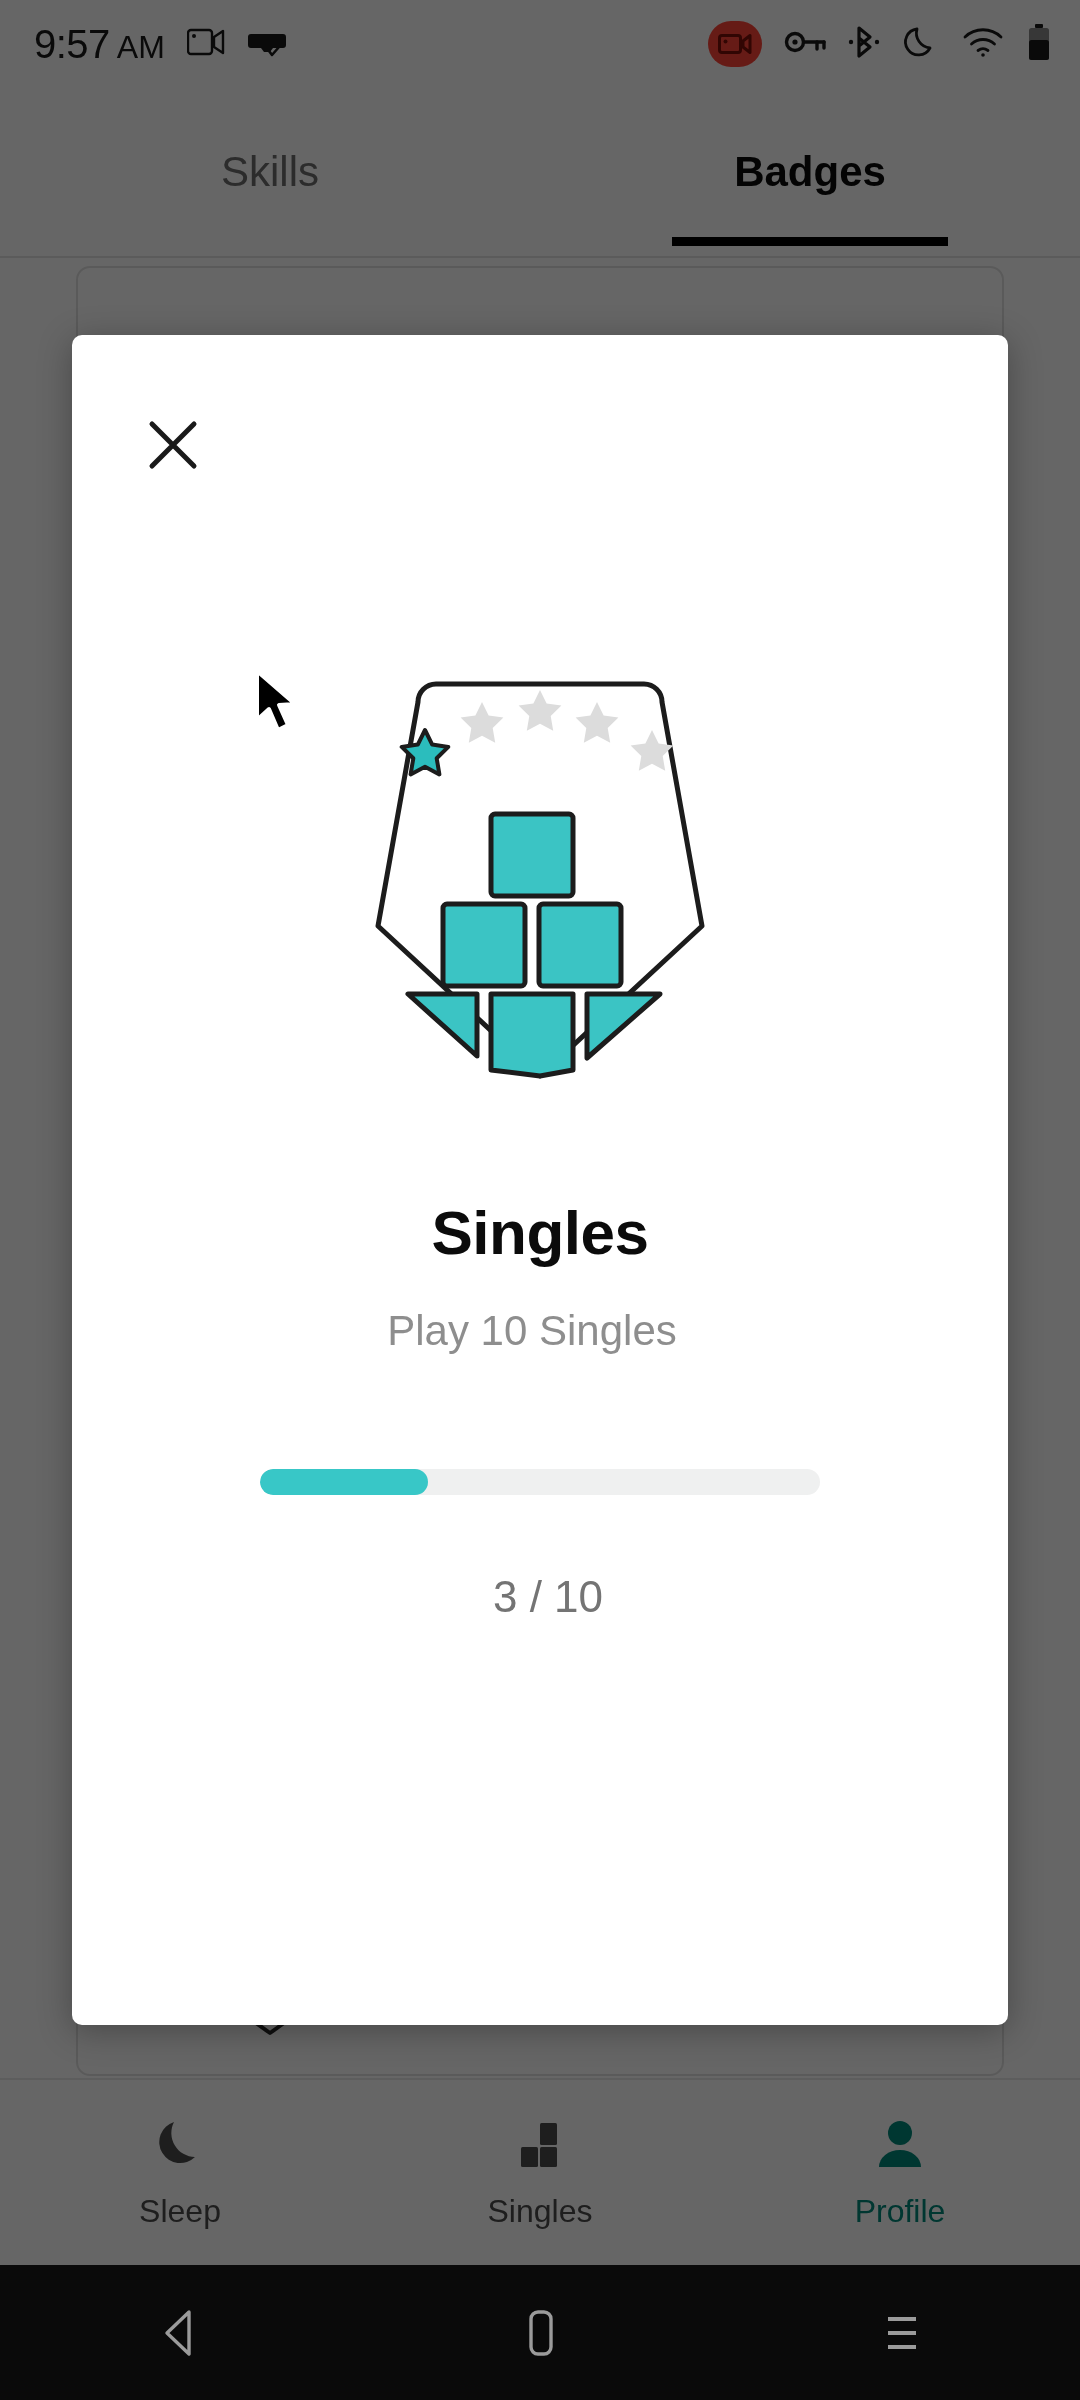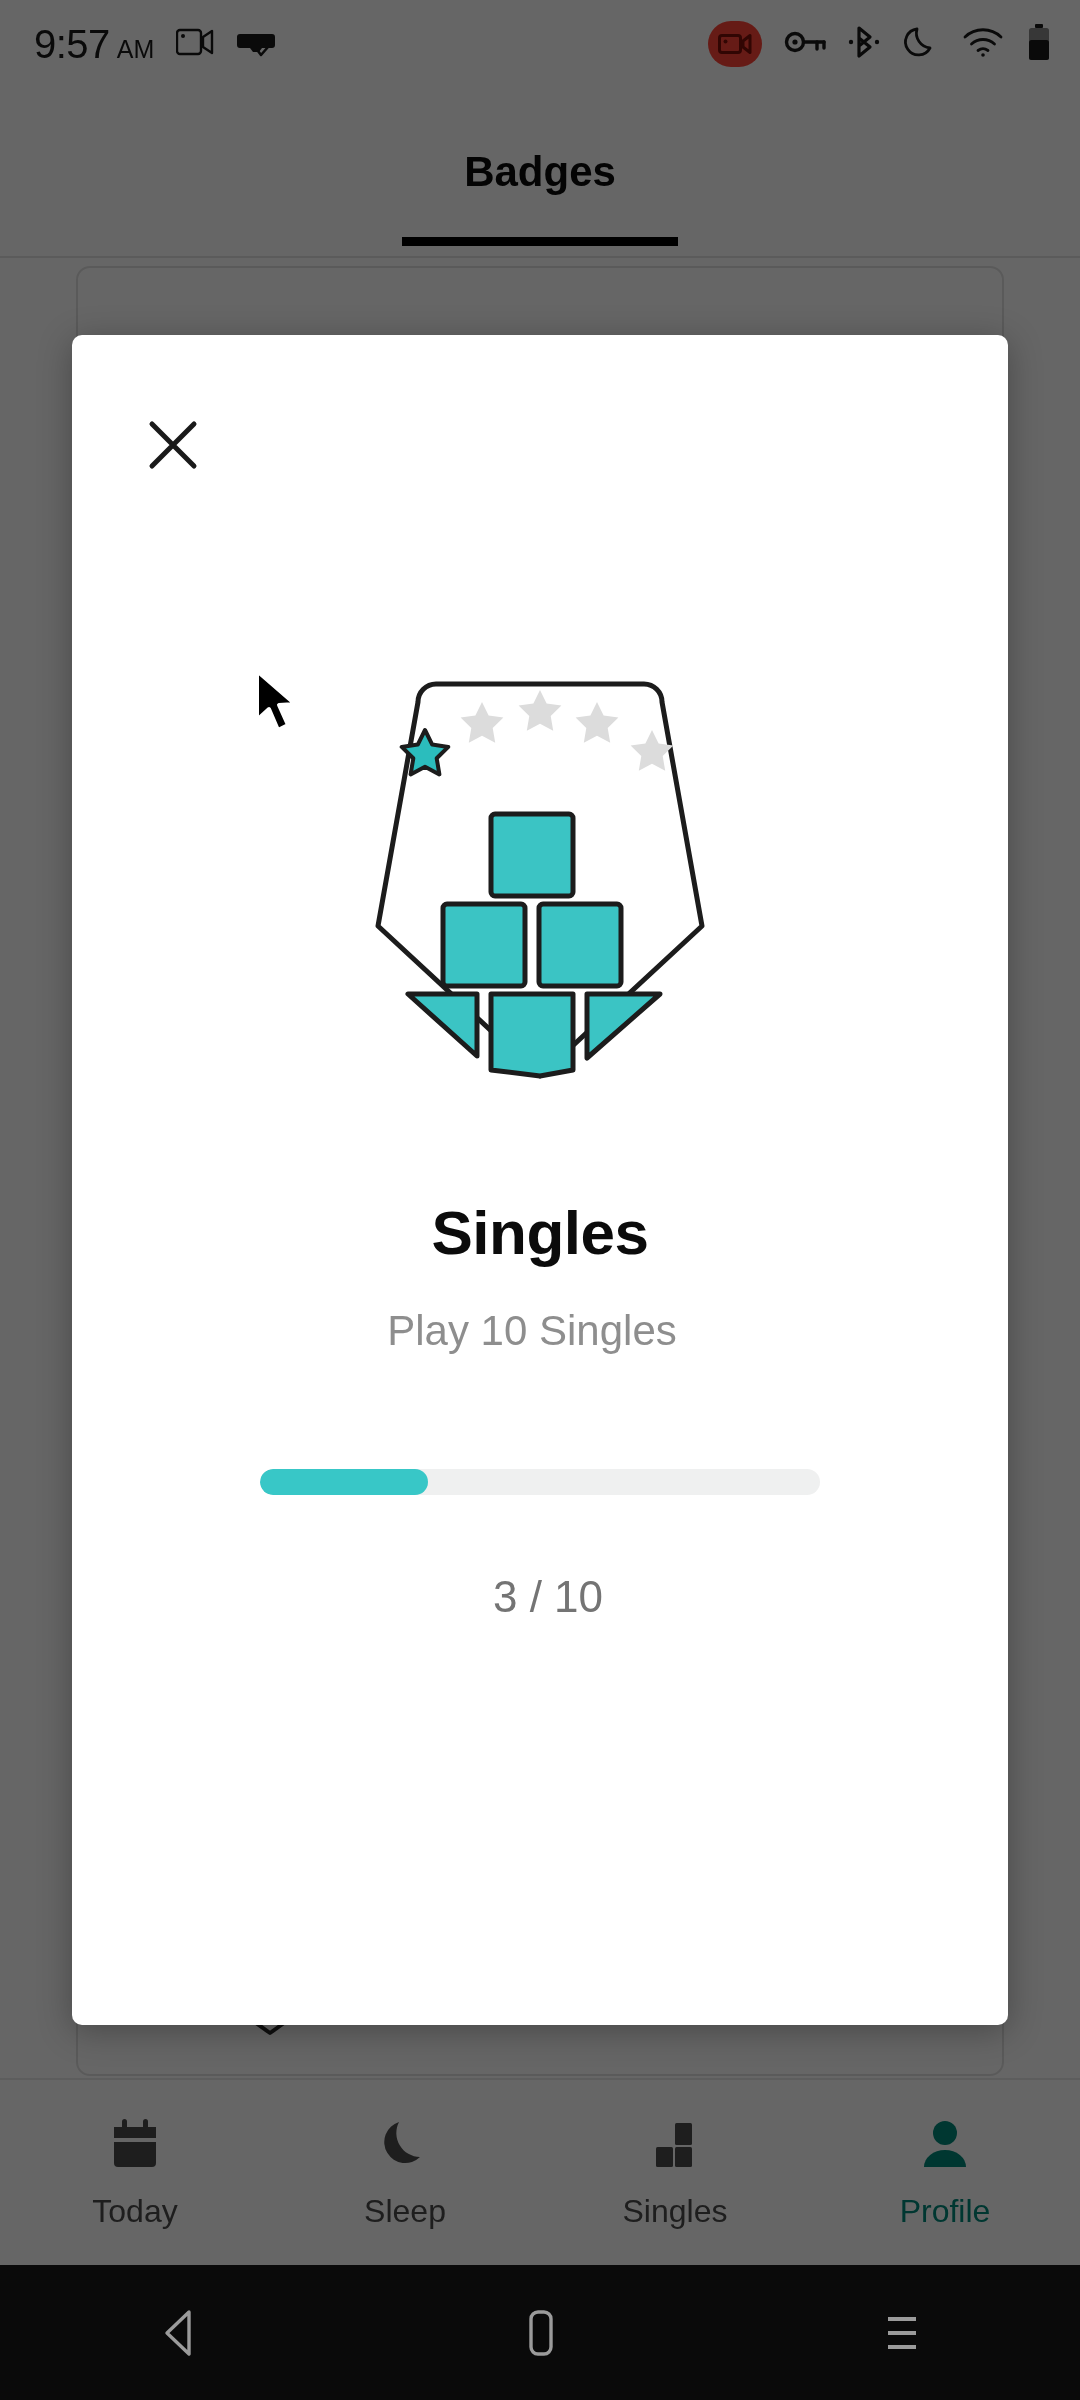--- a/index.html
+++ b/index.html
@@ -19,21 +19,21 @@
 
   
   #status-bar{
     position:absolute; left:0; top:0; width:1080px; height:88px;
     display:flex; align-items:center; justify-content:space-between;
     padding:0 28px 0 34px; background:#ffffff;
   }
   .sb-left{ display:flex; align-items:center; gap:22px; }
   .clock{ display:flex; align-items:baseline; gap:7px; color:#1a1a1a; }
   .clock .hm{ font-size:40px; font-weight:400; letter-spacing:-.5px; }
-  .clock .ampm{ font-size:25px; font-weight:400; }
+  .clock .ampm{ font-size:32px; font-weight:400; }
   .sb-right{ display:flex; align-items:center; gap:22px; }
   .rec-badge{
     width:54px;height:46px;border-radius:23px;background:#ff4438;
     display:flex;align-items:center;justify-content:center;
   }
 
   
   #tab-row{
     position:absolute; left:0; top:88px; width:1080px; height:168px;
     display:flex; background:#ffffff;
@@ -201,45 +201,36 @@
         <svg width="26" height="38" viewBox="0 0 26 38">
             <rect x="9" y="1" width="8" height="4" rx="1" fill="#1a1a1a"></rect>
             <rect x="3" y="5" width="20" height="32" rx="2.5" fill="#8a8a8a"></rect>
             <rect x="3" y="17" width="20" height="20" rx="2.5" fill="#1a1a1a"></rect>
           </svg>
       </span>
     </div>
   </div>
 
   <div id="tab-row">
+    <div class="tab">
+      <span>Skills</span>
+    </div>
     <div class="tab active">
       <span>Badges</span>
       <span class="tab-underline"></span>
     </div>
   </div>
   <div id="tab-row-divider"></div>
 
   <div id="bg-card"></div>
   <svg id="bg-badge-tip" viewBox="0 0 110 42">
     <path d="M5 2 L55 38 L105 2" fill="none" stroke="#2a2a2a" stroke-width="4" stroke-linecap="round" stroke-linejoin="round"></path>
   </svg>
 
   <div id="bottom-nav">
-    <div class="nav-item">
-      <span class="nav-icon">
-        <svg width="62" height="62" viewBox="0 0 62 62">
-            <rect x="10" y="12" width="42" height="40" rx="4" fill="#4d4d4d"></rect>
-            <rect x="10" y="12" width="42" height="10" fill="#4d4d4d"></rect>
-            <rect x="18" y="4" width="5" height="14" rx="2.5" fill="#4d4d4d"></rect>
-            <rect x="39" y="4" width="5" height="14" rx="2.5" fill="#4d4d4d"></rect>
-            <rect x="10" y="23" width="42" height="4" fill="#ffffff"></rect>
-          </svg>
-      </span>
-      <span class="nav-label">Today</span>
-    </div>
     <div class="nav-item">
       <span class="nav-icon">
         <svg width="62" height="62" viewBox="0 0 62 62">
             <path d="M46 42 A21 21 0 1 1 25 7 A24 24 0 0 0 46 42 Z" fill="#4d4d4d"></path>
           </svg>
       </span>
       <span class="nav-label">Sleep</span>
     </div>
     <div class="nav-item">
       <span class="nav-icon">

